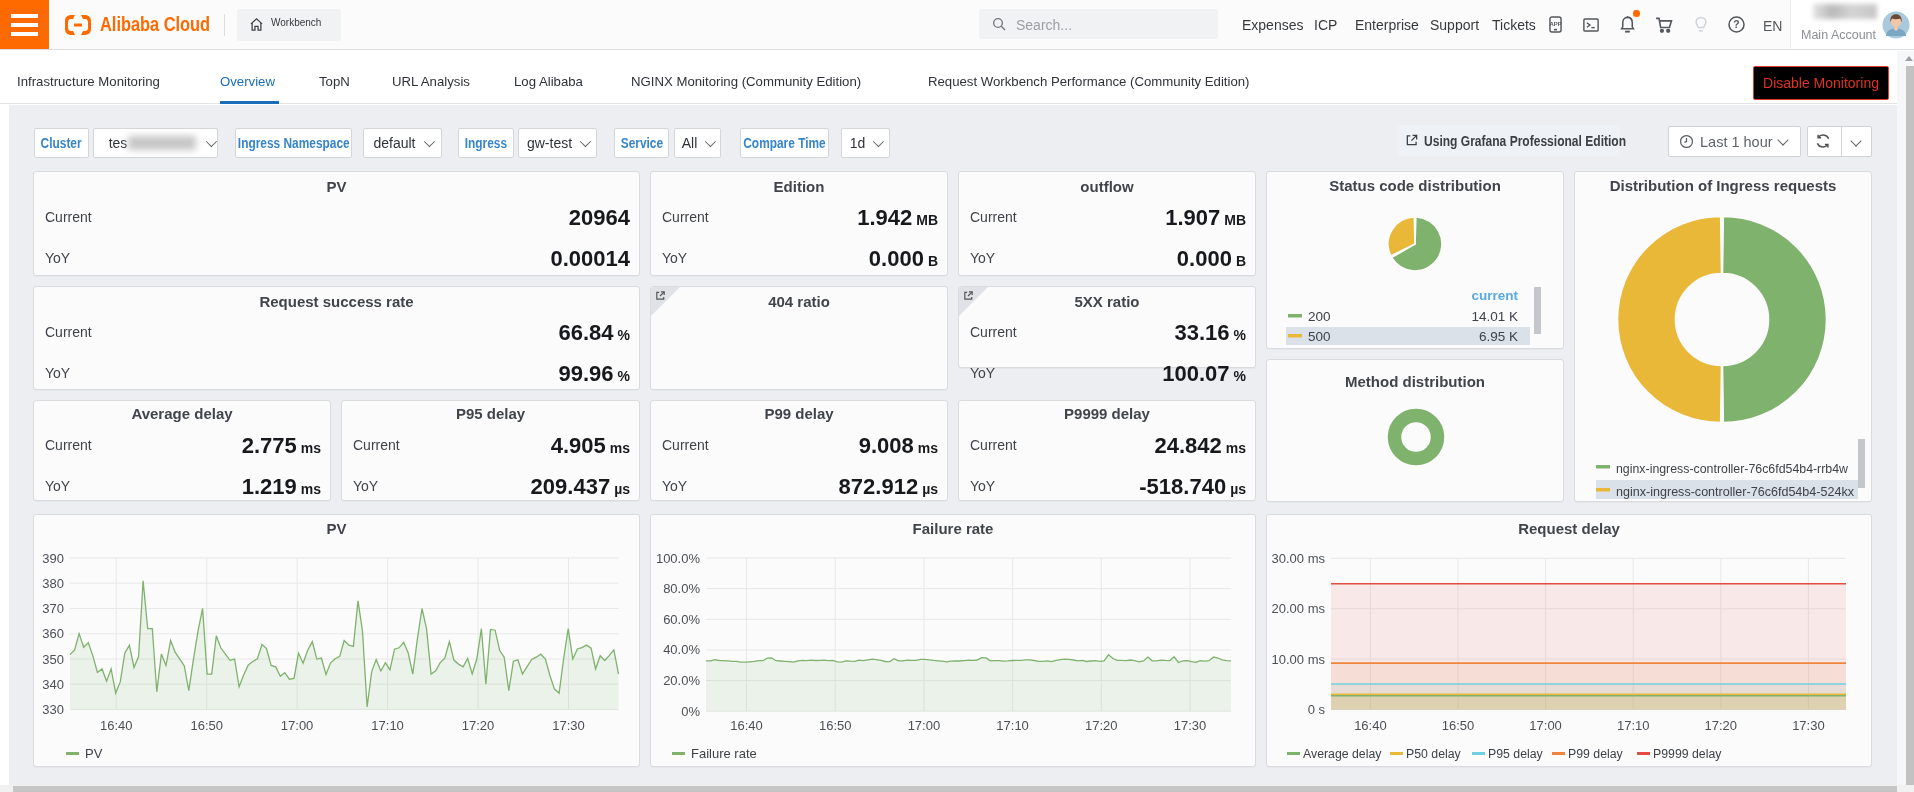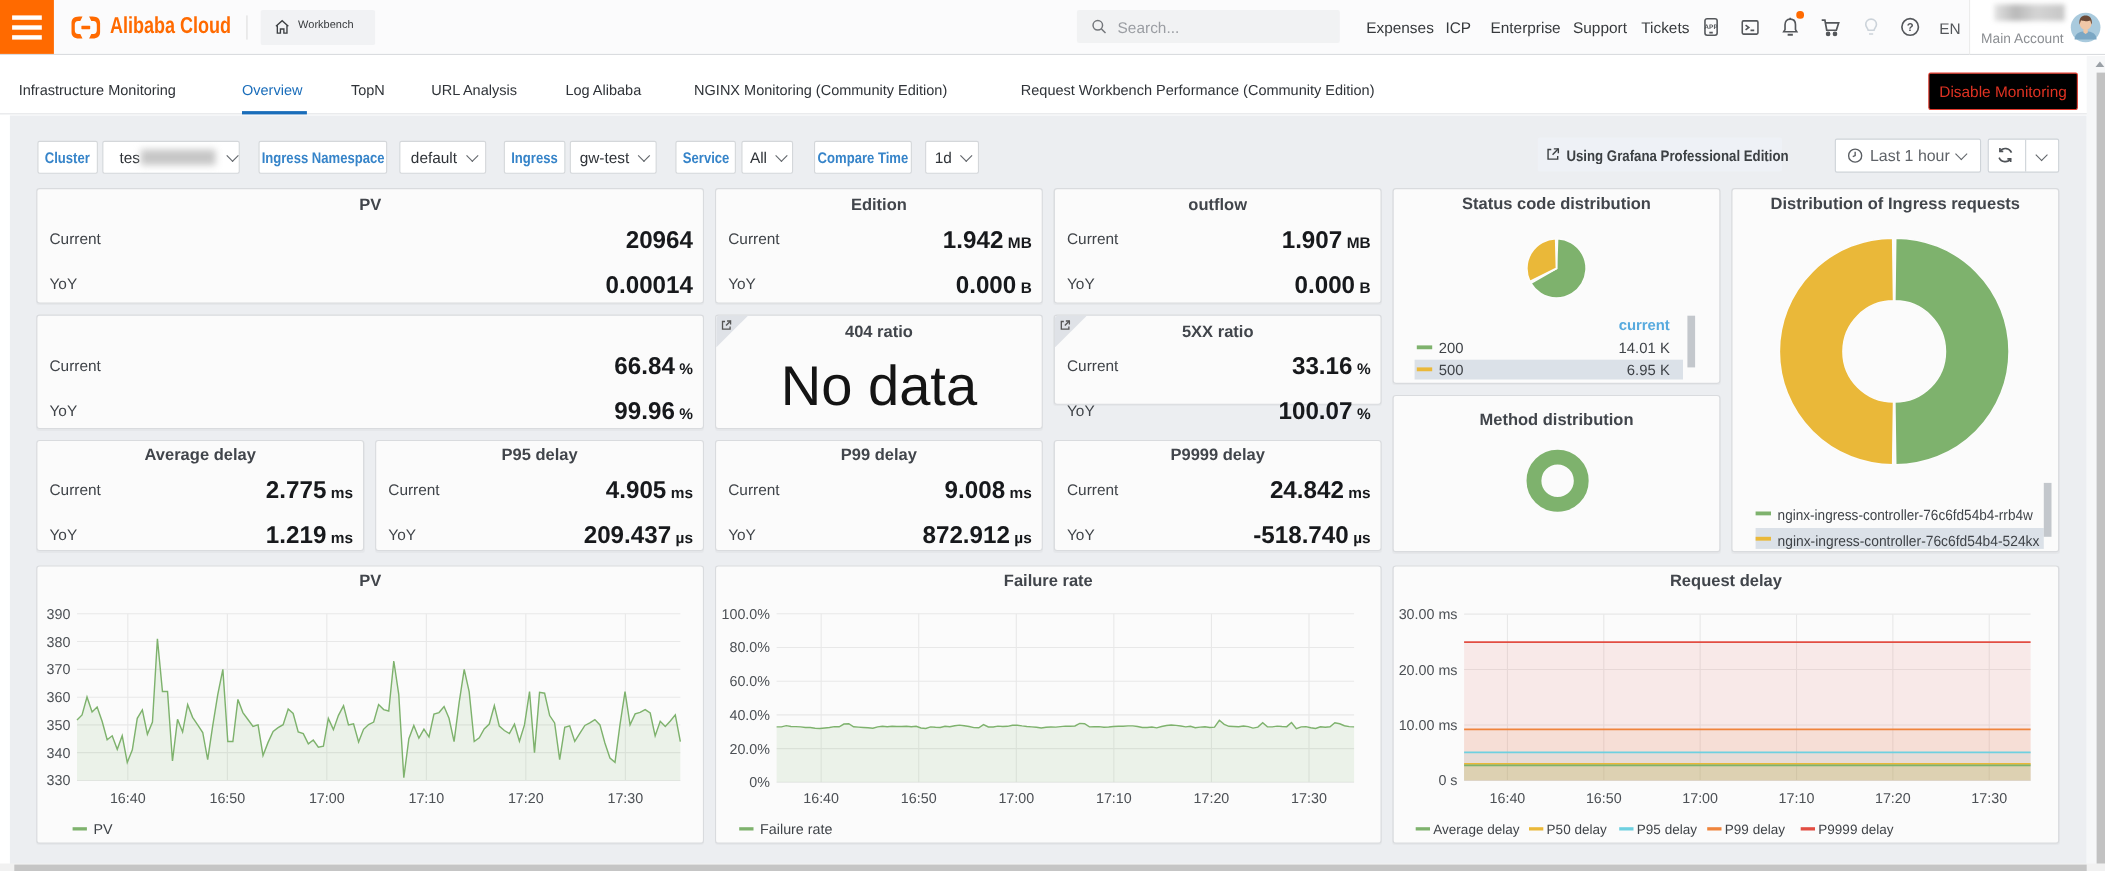--- a/index.html
+++ b/index.html
@@ -169,34 +169,34 @@
     <div class="sval" style="top:74px">0.000<span class="unit">B</span></div>
   </div>
 <div class="panel" style="left:958px;top:171px;width:298px;height:105px">
     <div class="ptitle" style="top:5.5px">outflow</div>
     <div class="slabel" style="top:37px">Current</div>
     <div class="sval" style="top:33px">1.907<span class="unit">MB</span></div>
     <div class="slabel" style="top:78px">YoY</div>
     <div class="sval" style="top:74px">0.000<span class="unit">B</span></div>
   </div>
 <div class="panel" style="left:33px;top:286px;width:607px;height:104px">
+    <div class="ptitle" style="top:5.5px">Request success rate</div>
     <div class="slabel" style="top:37px">Current</div>
     <div class="sval" style="top:33px">66.84<span class="unit">%</span></div>
     <div class="slabel" style="top:78px">YoY</div>
     <div class="sval" style="top:74px">99.96<span class="unit">%</span></div>
   </div>
 <div class="panel" style="left:650px;top:286px;width:298px;height:104px">
     <div class="corner"></div>
     <svg class="cicon" width="11" height="11" viewBox="0 0 24 24" fill="none" stroke="#555" stroke-width="2.6">
       <path d="M9 5 H4 V20 H19 V15"></path>
       <path d="M13 4 H20 V11"></path>
       <path d="M20 4 L11 13"></path>
     </svg>
     <div class="ptitle" style="top:5.5px">404 ratio</div>
-    <div class="nodata">No data</div>
   </div>
 <div class="panel" style="left:958px;top:286px;width:298px;height:82px">
     <div class="corner"></div>
     <svg class="cicon" width="11" height="11" viewBox="0 0 24 24" fill="none" stroke="#555" stroke-width="2.6">
       <path d="M9 5 H4 V20 H19 V15"></path>
       <path d="M13 4 H20 V11"></path>
       <path d="M20 4 L11 13"></path>
     </svg>
     <div class="ptitle" style="top:5.5px">5XX ratio</div>
     <div class="slabel" style="top:37px">Current</div>

